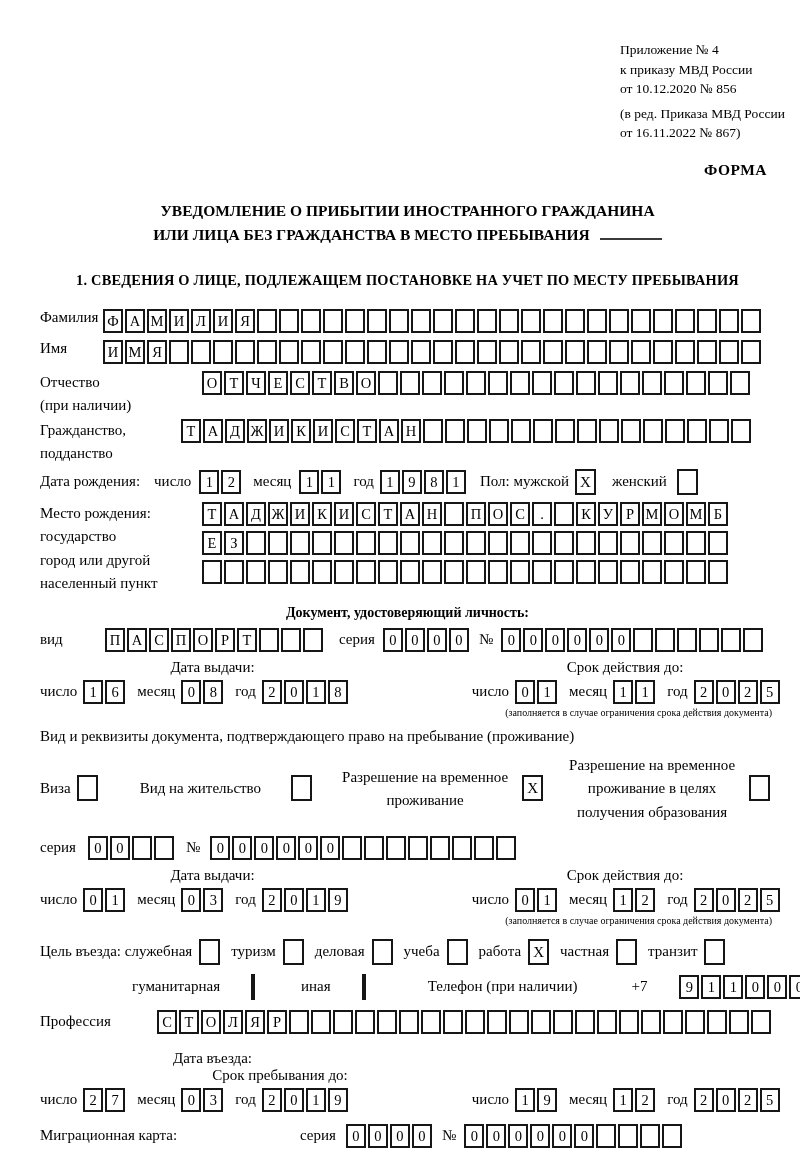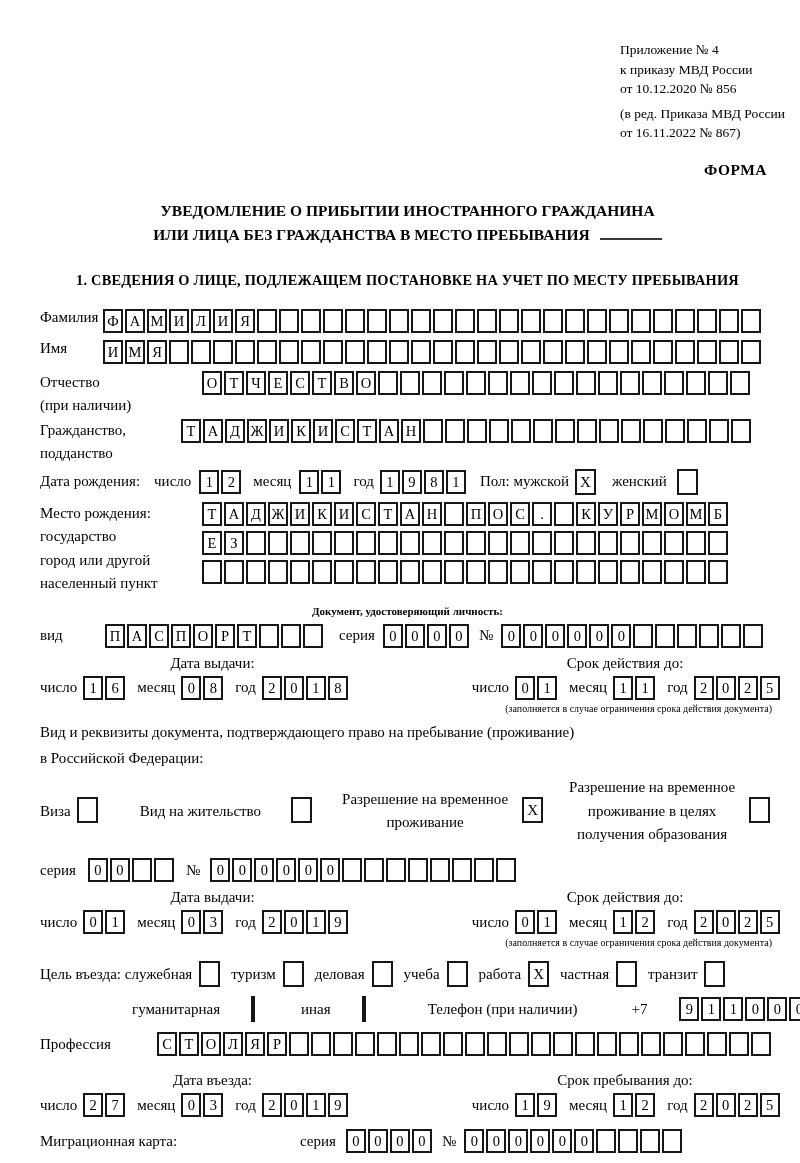--- a/index.html
+++ b/index.html
@@ -33,21 +33,21 @@
 
   .frow { display:flex; align-items:flex-start; margin-bottom:7px; }
   .ac { align-items:center; }
   .lbl { flex:none; }
   .w63 { width:63px; } .w141 { width:141px; } .w162 { width:162px; }
   .w65 { width:65px; } .w117 { width:117px; } .w215 { width:215px; }
   .ml2c { line-height:23px; }
 
   .cellrow { margin-bottom:5px; line-height:0; white-space:nowrap; }
 
-  .dochead { text-align:center; font-weight:bold; font-size:11px; margin:9px 0 7px 0; }
+  .dochead { text-align:center; font-weight:bold; font-size:14px; margin:9px 0 7px 0; }
 
   .dhead { display:flex; margin-top:3px; }
   .dcol1 { width:345px; text-align:center; }
   .dcol2 { width:300px; text-align:center; margin-left:90px; }
   .drow { display:flex; align-items:center; margin-top:4px; }
   .dg { display:flex; align-items:center; }
   .dg .t { margin-right:6px; }
   .dg .cells { margin-right:10px; }
   .dg2 { margin-left:112px; }
   .note { text-align:right; padding-right:3px; font-size:10px; margin-top:3px; }
@@ -170,21 +170,20 @@
       <span class="t">месяц</span>
         <span class="cells"><span class="cell">1</span><span class="cell">1</span></span>
       <span class="t">год</span>
         <span class="cells"><span class="cell">2</span><span class="cell">0</span><span class="cell">2</span><span class="cell">5</span></span>
     </span>
   </div>
   <div class="note">(заполняется в случае ограничения срока действия документа)</div>
 
   <div class="intro">
     <div>Вид и реквизиты документа, подтверждающего право на пребывание (проживание)</div>
-    <div>в Российской Федерации:</div>
   </div>
 
   <div class="permits">
     <span class="lbl">Виза</span>
     <span class="cb" style="margin-left:6px;"></span>
     <span class="lbl" style="margin-left:42px;">Вид на жительство</span>
     <span class="cb" style="margin-left:30px;"></span>
     <span class="pblock" style="margin-left:30px;">
       <span>Разрешение на временное</span><br>
       <span>проживание</span>
@@ -254,21 +253,21 @@
     <span class="lbl" style="margin-left:38px;">Телефон (при наличии)</span>
     <span class="lbl" style="margin-left:30px; margin-right:8px;">+7</span>
     <span class="cells"><span class="cell">9</span><span class="cell">1</span><span class="cell">1</span><span class="cell">0</span><span class="cell">0</span><span class="cell">0</span><span class="cell">0</span><span class="cell">0</span><span class="cell">0</span><span class="cell"></span></span>
   </div>
 
   <div class="frow ac" style="margin-top:10px;">
     <span class="lbl w117">Профессия</span>
     <span class="cells"><span class="cell">С</span><span class="cell">Т</span><span class="cell">О</span><span class="cell">Л</span><span class="cell">Я</span><span class="cell">Р</span><span class="cell"></span><span class="cell"></span><span class="cell"></span><span class="cell"></span><span class="cell"></span><span class="cell"></span><span class="cell"></span><span class="cell"></span><span class="cell"></span><span class="cell"></span><span class="cell"></span><span class="cell"></span><span class="cell"></span><span class="cell"></span><span class="cell"></span><span class="cell"></span><span class="cell"></span><span class="cell"></span><span class="cell"></span><span class="cell"></span><span class="cell"></span><span class="cell"></span></span>
   </div>
 
-  <div class="dhead" style="margin-top:16px;">
+  <div class="dhead" style="margin-top:16px;flex-direction:column;">
     <span class="dcol1">Дата въезда:</span>
     <span class="dcol2">Срок пребывания до:</span>
   </div>
   <div class="drow">
     <span class="dg">
       <span class="t">число</span>
         <span class="cells"><span class="cell">2</span><span class="cell">7</span></span>
       <span class="t">месяц</span>
         <span class="cells"><span class="cell">0</span><span class="cell">3</span></span>
       <span class="t">год</span>

